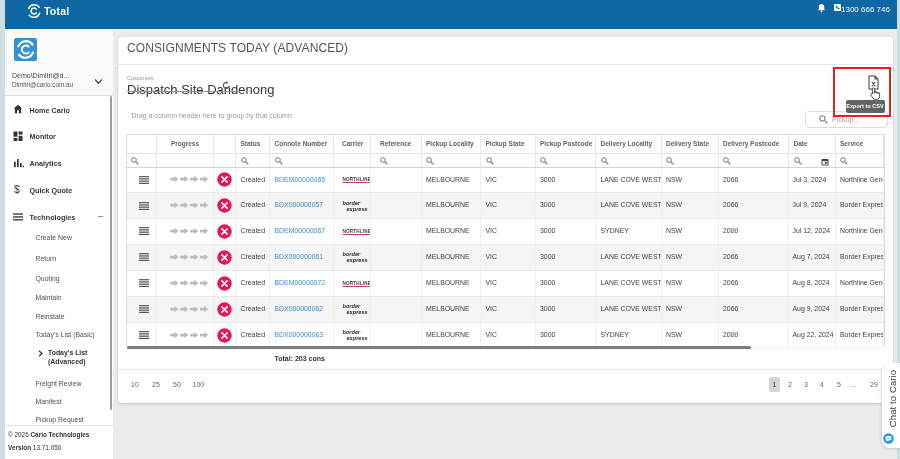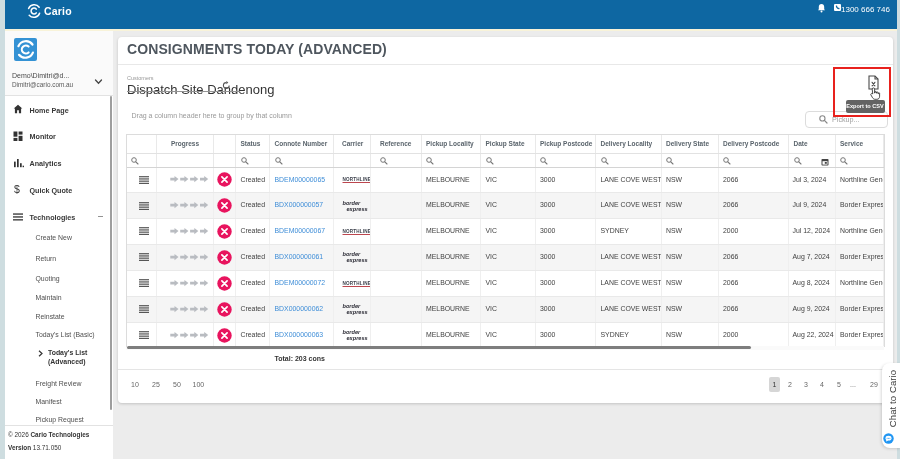--- a/index.html
+++ b/index.html
@@ -31,21 +31,21 @@
 
 <div class="abs" id="topbar"></div>
 <div class="abs" id="cream"></div>
 <div class="abs" id="content"></div>
 
 <svg class="abs" style="left:25px;top:2.5px" width="18" height="16" viewBox="0 0 18 16">
  <path d="M14.2 4.2 A6.1 6.1 0 0 0 3.6 5.5" fill="none" stroke="#fff" stroke-width="1.5" stroke-linecap="round"></path>
  <path d="M4.2 12.2 A6.1 6.1 0 0 0 14.6 10.2" fill="none" stroke="#fff" stroke-width="1.5" stroke-linecap="round"></path>
  <path d="M11.2 6.1 A2.9 2.9 0 1 0 11.2 9.9" fill="none" stroke="#fff" stroke-width="1.5" stroke-linecap="round"></path>
 </svg>
-<div class="abs" style="left:44px;top:5px;font-size:10.5px;font-weight:bold;color:#fff;letter-spacing:.2px;">Cario</div>
+<div class="abs" style="left:44px;top:5px;font-size:10.5px;font-weight:bold;color:#fff;letter-spacing:.2px;">Total</div>
 <svg class="abs" style="left:817px;top:3px" width="9" height="10" viewBox="0 0 9 10">
  <path d="M4.5 1 C2.8 1 1.8 2.2 1.8 4 L1.8 6.2 L1 7.3 L8 7.3 L7.2 6.2 L7.2 4 C7.2 2.2 6.2 1 4.5 1 Z" fill="#fff"></path>
  <circle cx="4.5" cy="8.4" r="1" fill="#fff"></circle>
 </svg>
 <svg class="abs" style="left:833.5px;top:4.2px" width="7" height="7" viewBox="0 0 8 8">
  <rect x="0" y="0" width="8" height="8" rx="1.2" fill="#fff"></rect>
  <path d="M2.1 2.0 a.4.4 0 0 1 .5-.3 l.9.25 a.4.4 0 0 1 .3.45 l-.15.8 a3.4 3.4 0 0 0 1.2 1.2 l.8-.15 a.4.4 0 0 1 .45.3 l.25.9 a.4.4 0 0 1 -.3.5 c-2.1.3 -4.3-1.9 -3.95-3.95 z" fill="#0e67a2"></path>
 </svg>
 <div class="abs" style="left:841px;top:4.5px;font-size:8px;color:#fff;">1300 666 746</div>
 
@@ -60,21 +60,21 @@
 <div class="abs" style="left:12px;top:71.5px;font-size:7px;color:#4a4a4a;">Demo\Dimitri@d...</div>
 <div class="abs" style="left:12px;top:81px;font-size:6.4px;color:#5a5a5a;">Dimitri@cario.com.au</div>
 <svg class="abs" style="left:94px;top:79px" width="9" height="6" viewBox="0 0 9 6">
  <path d="M1.5 1 L4.5 4.2 L7.5 1" fill="none" stroke="#444" stroke-width="1.3" stroke-linecap="round"></path>
 </svg>
 <div class="abs" id="sbthumb"></div>
 
 <svg class="mIcon" style="top:104px" width="10" height="10" viewBox="0 0 10 10">
  <path d="M5 .8 L.7 4.6 H1.9 V9.2 H4.1 V6.3 H5.9 V9.2 H8.1 V4.6 H9.3 Z" fill="#333"></path>
 </svg>
-<div class="mItem" style="top:105.5px">Home Page</div>
+<div class="mItem" style="top:105.5px">Home Cario</div>
 <svg class="mIcon" style="top:131px" width="10" height="10" viewBox="0 0 10 10">
  <rect x="0.5" y="0.5" width="3.9" height="5.2" fill="#333"></rect>
  <rect x="5.6" y="0.5" width="3.9" height="3.1" fill="#333"></rect>
  <rect x="0.5" y="6.9" width="3.9" height="3.1" fill="#333"></rect>
  <rect x="5.6" y="4.8" width="3.9" height="5.2" fill="#333"></rect>
 </svg>
 <div class="mItem" style="top:132px">Monitor</div>
 <svg class="mIcon" style="top:157.5px" width="11" height="10" viewBox="0 0 11 10">
  <rect x="1" y="3.6" width="1.7" height="5.6" fill="#333"></rect>
  <rect x="4" y="1" width="1.7" height="8.2" fill="#333"></rect>
@@ -104,21 +104,21 @@
 <div class="sItem" style="left:48px;top:348.5px;font-weight:bold;color:#333;">Today's List</div>
 <div class="sItem" style="left:48px;top:358px;font-weight:bold;color:#333;">(Advanced)</div>
 <div class="sItem" style="top:379.5px">Freight Review</div>
 <div class="sItem" style="top:397.5px">Manifest</div>
 <div class="sItem" style="top:415.5px">Pickup Request</div>
 <div class="abs" style="left:5px;top:425px;width:108px;border-top:1px solid #e2e2e2;"></div>
 <div class="abs" style="left:8px;top:431px;font-size:6.4px;color:#333;">© 2026 <b>Cario Technologies</b></div>
 <div class="abs" style="left:8px;top:443.5px;font-size:6.4px;color:#333;"><b>Version</b> 13.71.050</div>
 
 <div class="abs" id="card"></div>
-<div class="abs" style="left:127px;top:41px;font-size:14px;font-weight:bold;color:#4e565e;letter-spacing:.1px;">CONSIGNMENTS TODAY (ADVANCED)</div>
+<div class="abs" style="left:127px;top:41px;font-size:12px;font-weight:normal;color:#4e565e;letter-spacing:.1px;">CONSIGNMENTS TODAY (ADVANCED)</div>
 <div class="abs" style="left:118px;top:64px;width:775px;border-top:1px solid #e8e8e8;"></div>
 
 <div class="abs" style="left:127px;top:74.5px;font-size:5.5px;color:#999;">Customers</div>
 <div class="abs" style="left:127px;top:82px;font-size:13px;color:#333;">Dispatch Site Dandenong</div>
 <svg class="abs" style="left:222px;top:81px" width="9" height="9" viewBox="0 0 9 9">
  <path d="M7.2 4.5 A2.9 2.9 0 1 1 4.3 1.6" fill="none" stroke="#555" stroke-width="1.1"></path>
  <path d="M4.3 0 L6.3 1.6 L4.3 3.2 Z" fill="#555"></path>
 </svg>
 <div class="abs" style="left:126.5px;top:91px;width:113px;border-top:1px solid #949494;"></div>
 

